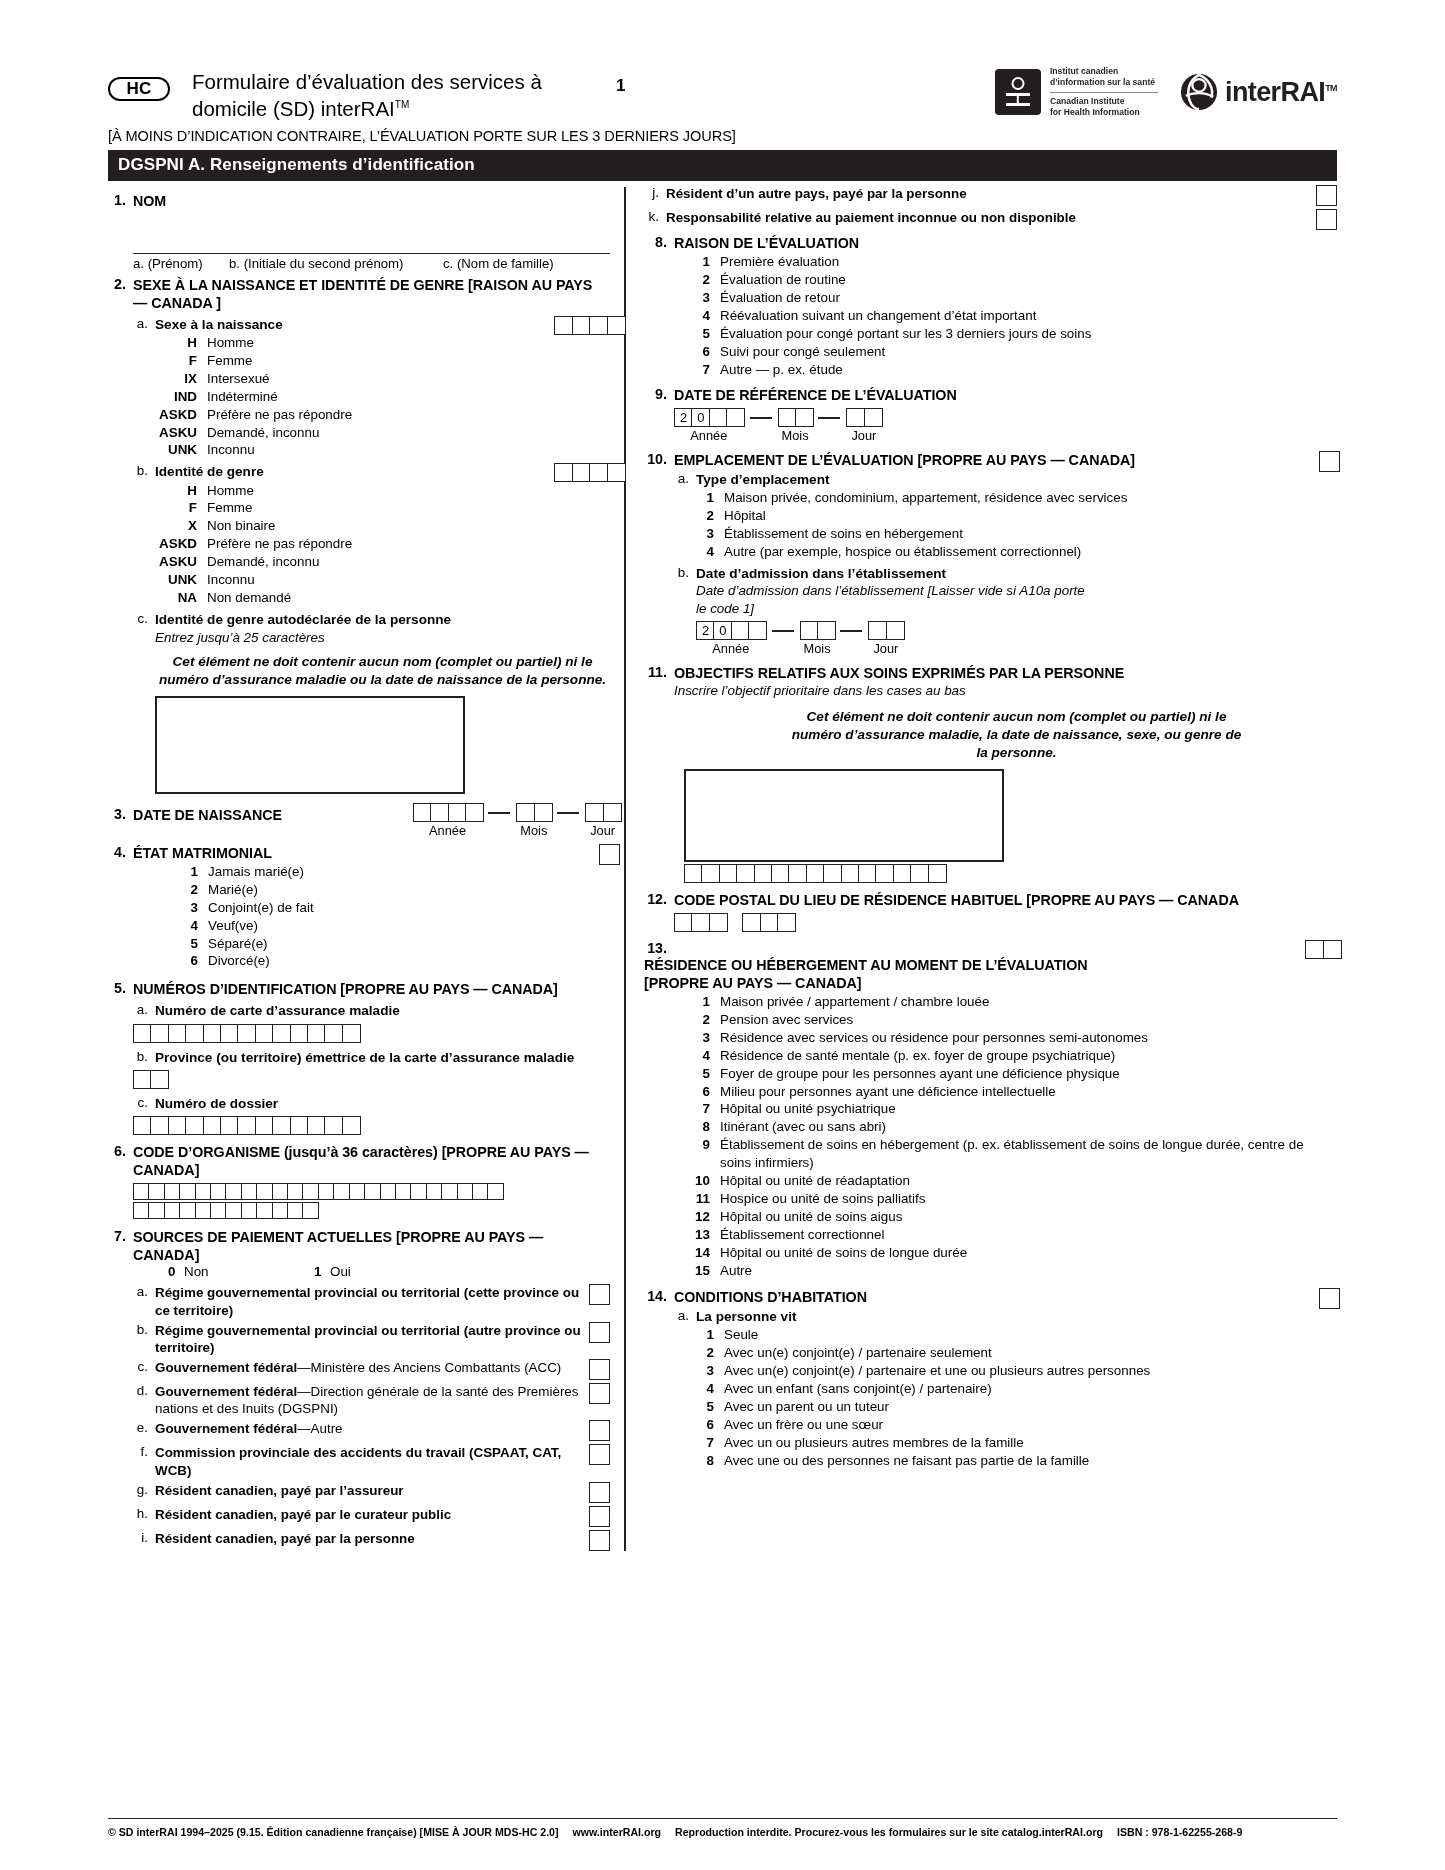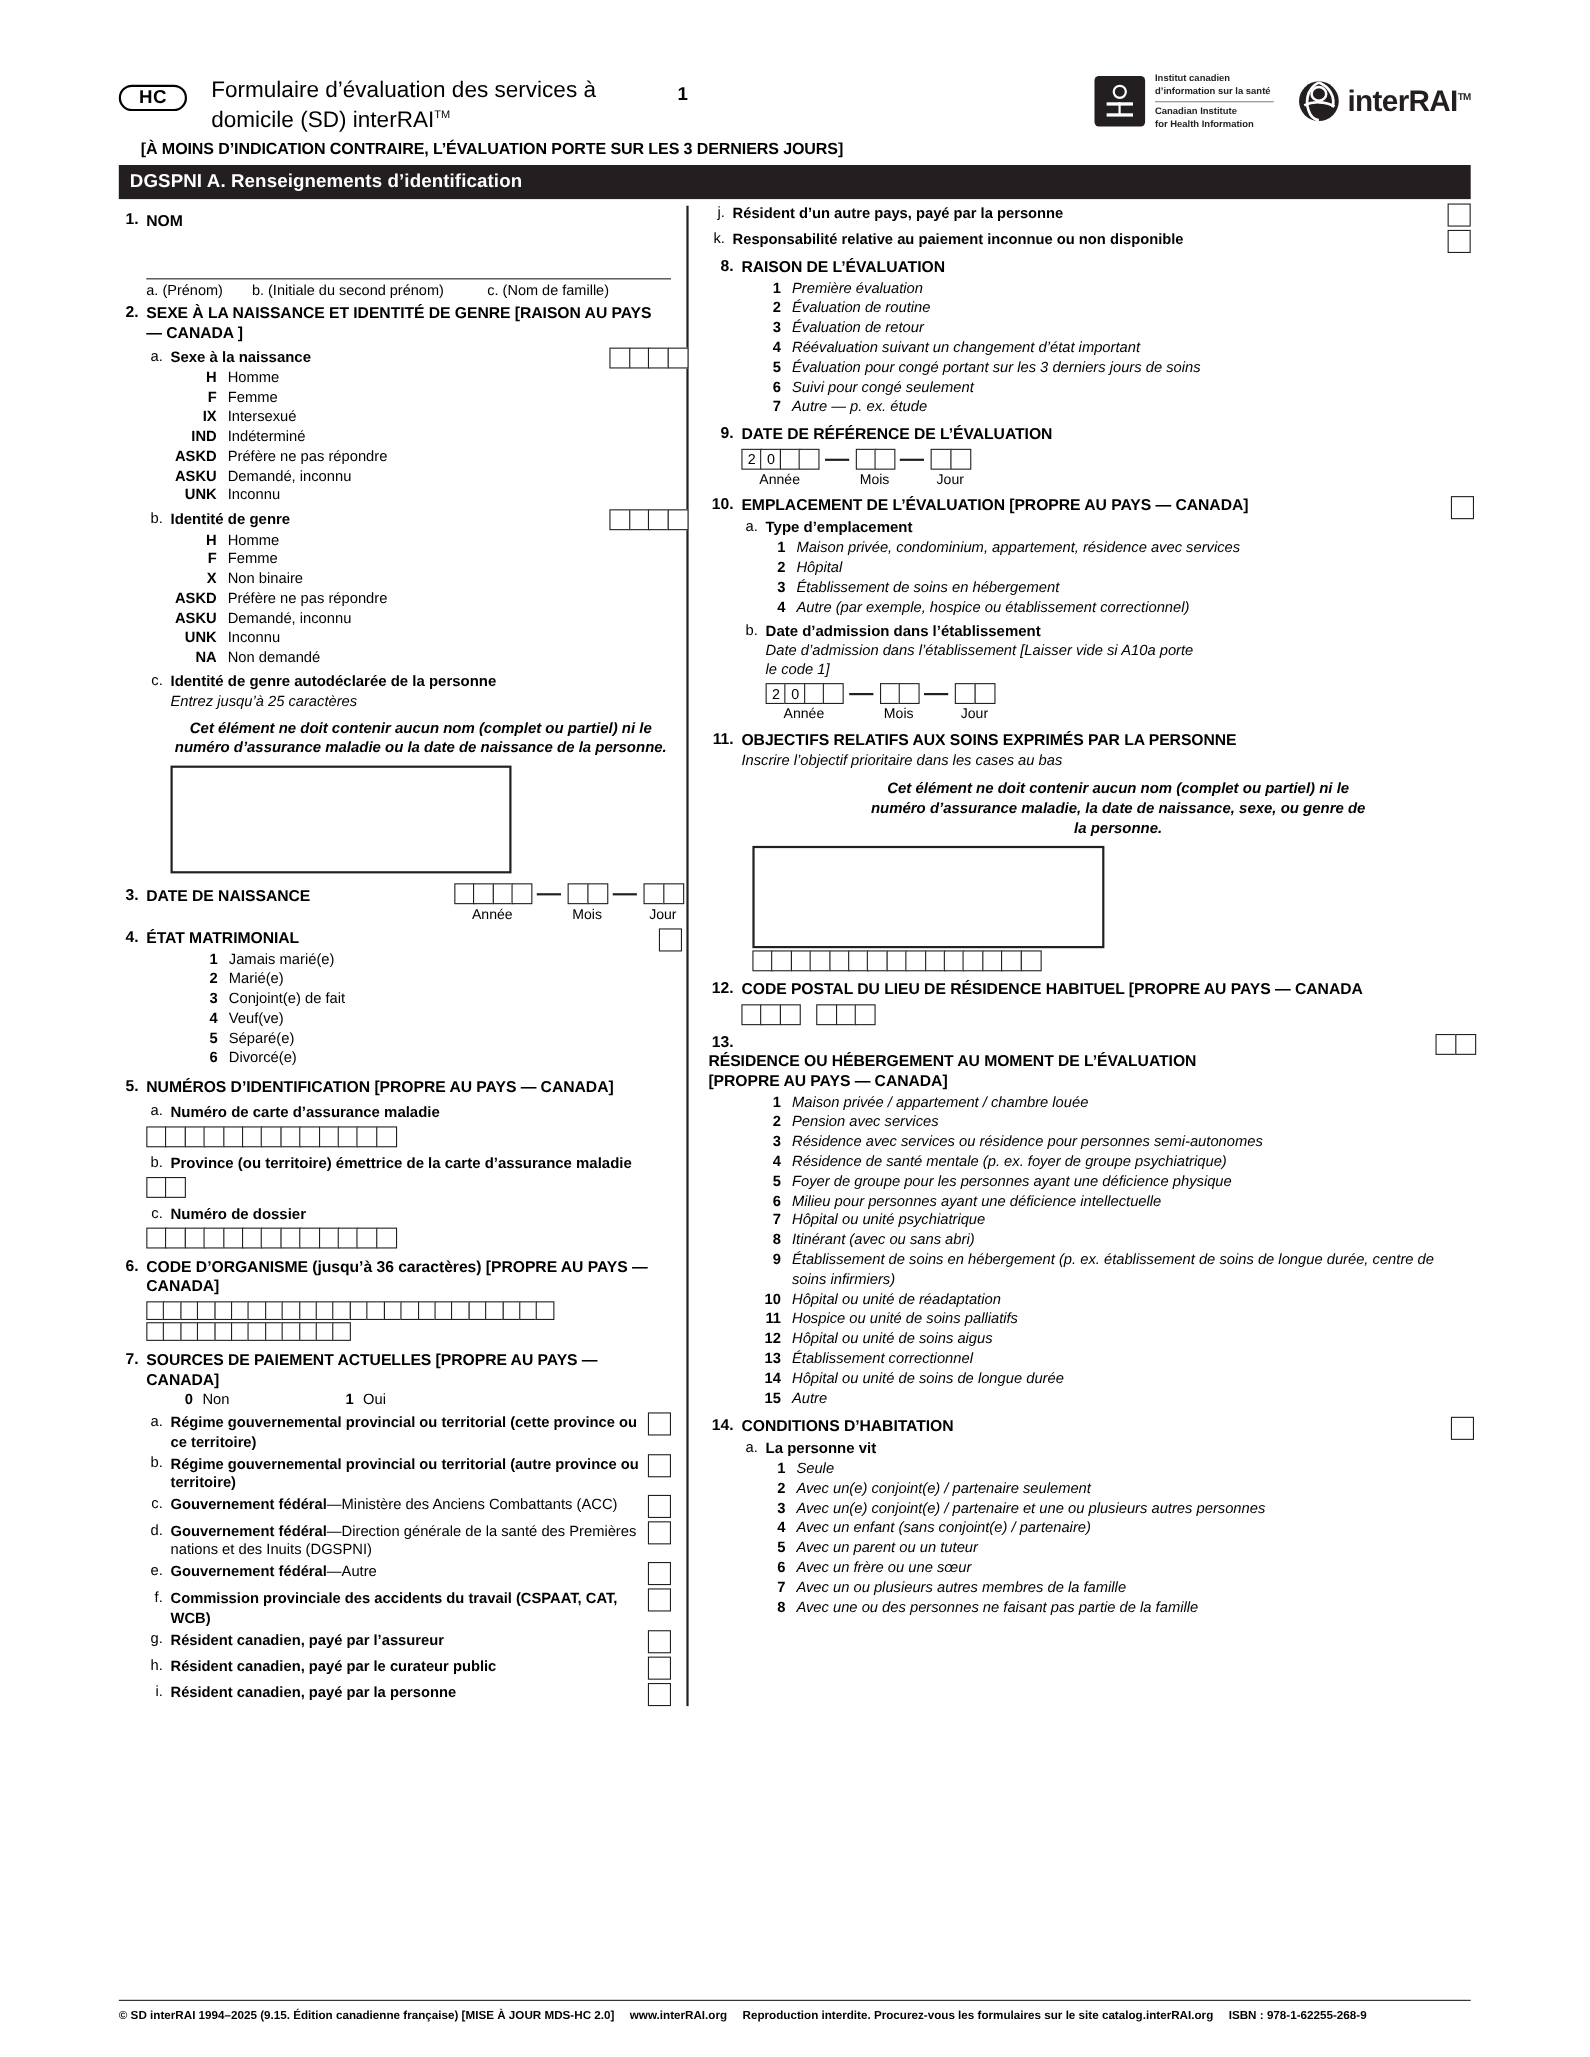--- a/index.html
+++ b/index.html
@@ -81,24 +81,23 @@
     width: 24px; height: 2.4px; background: #fff;
   }
   .cihi-txt { font-size: 8.6px; line-height: 1.33; font-weight: bold; color: #231f20; }
   .cihi-rule { height: 1px; background: #888; margin: 3px 0; width: 108px; }
   .interrai { display: flex; align-items: center; gap: 7px; }
   .ir-mark { width: 38px; height: 38px; }
   .ir-word { font-size: 27px; font-weight: bold; letter-spacing: -0.6px; color: #231f20; }
   .ir-tm { font-size: 9px; vertical-align: super; font-weight: bold; }
 
   .subhdr {
-    font-weight: bold; font-size: 14.6px;
+    font-weight: normal; font-size: 14.6px;
     margin-top: 4px; margin-bottom: 6px;
     letter-spacing: -0.1px;
-    margin-left: 20px;
   }
 
   .section-bar {
     background: #231f20; color: #fff;
     font-size: 17px; font-weight: bold;
     padding: 5px 0 6px 10px;
     letter-spacing: .1px;
   }
 
   
@@ -146,21 +145,21 @@
   .bigbox { border: 2px solid #231f20; background: #fff; }
 
   .rowopt { display: flex; align-items: flex-start; margin-top: 3px; }
   .rowopt .let { font-size: 13.4px; width: 22px; flex: none; text-align: right; padding-right: 7px; }
   .rowopt .txt { flex: 1; font-size: 13.4px; font-weight: bold; line-height: 1.28; }
   .rowopt .txt .lt { font-weight: normal; }
   .rowopt .bxw { flex: none; width: 26px; display: flex; justify-content: flex-end; }
 
   .ropt { display: flex; font-size: 13.4px; line-height: 1.34; }
   .ropt .n { font-weight: bold; width: 46px; flex: none; text-align: right; padding-right: 10px; }
-  .ropt .t { flex: 1; font-style: italic; }
+  .ropt .t { flex: 1; }
 
   .footer {
     position: absolute;
     left: 108px; right: 108px; bottom: 32px;
     border-top: 1.6px solid #231f20;
     padding-top: 7px;
     font-size: 10.6px;
     font-weight: bold;
     display: flex;
     gap: 14px;

